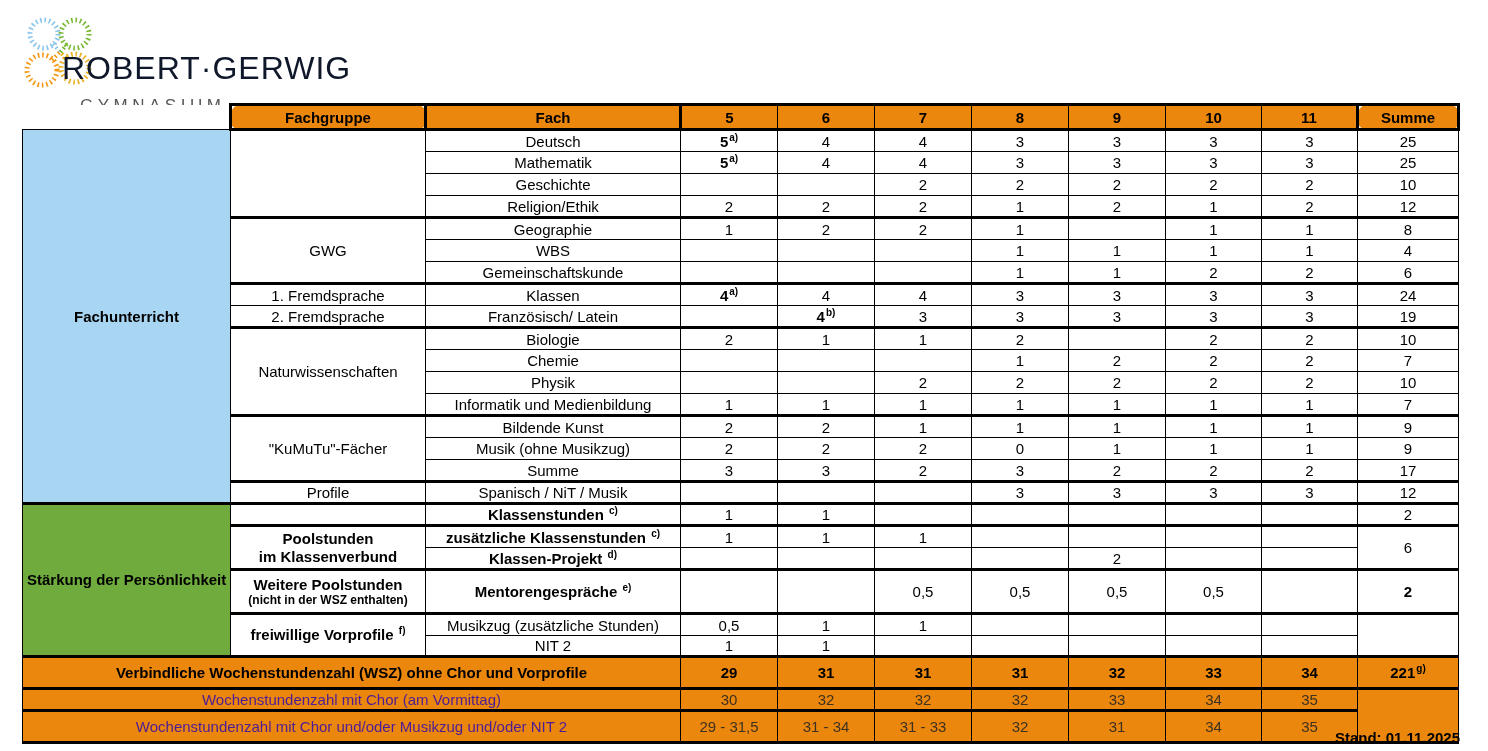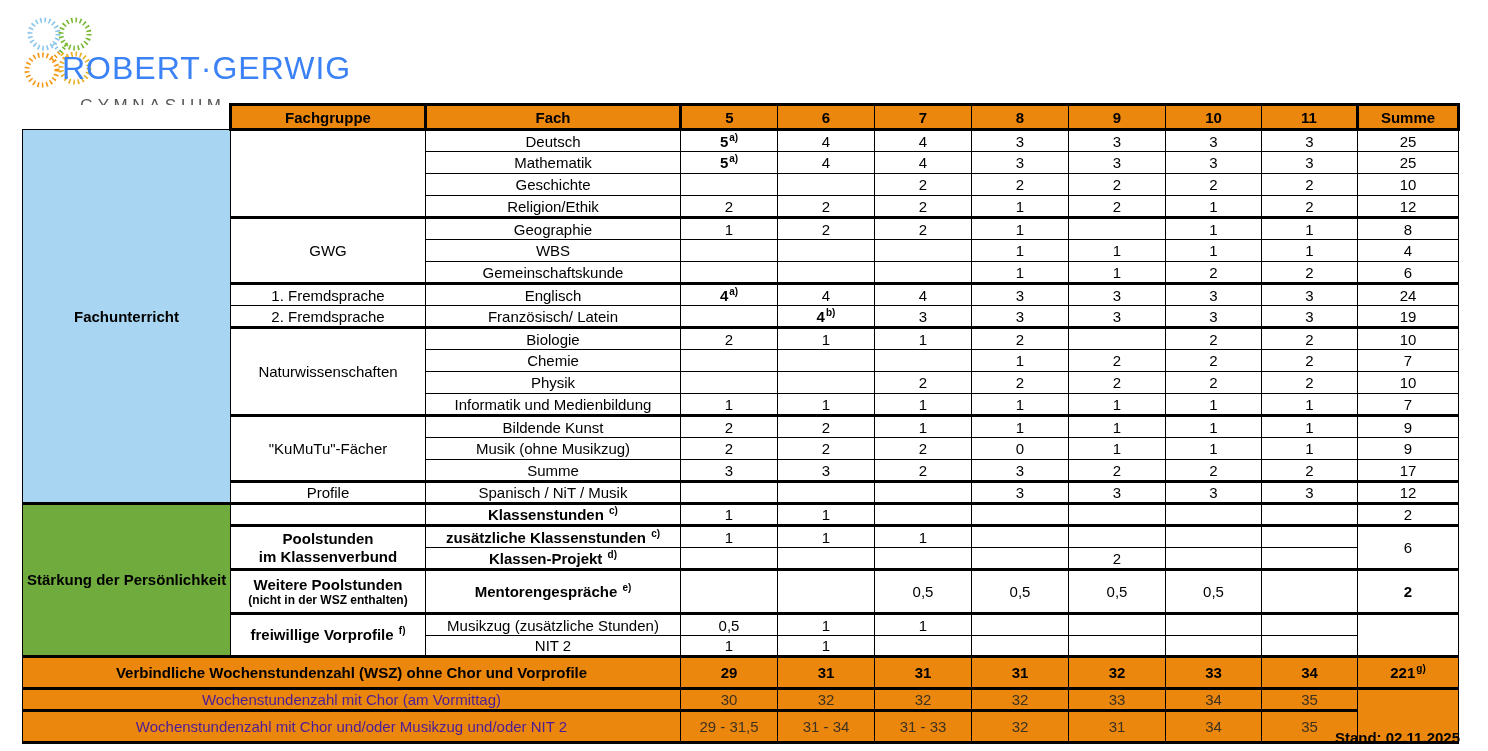--- a/index.html
+++ b/index.html
@@ -1,40 +1,40 @@
 <!DOCTYPE html>
 <html><head>
 <meta charset="utf-8">
 <style>
   html,body{margin:0;padding:0;background:#fff;}
   .sheet{position:relative;width:1488px;height:751px;background:#fff;overflow:hidden;
          font-family:"Liberation Sans",sans-serif;color:#000;}
   
   .logo-loops{position:absolute;left:20px;top:12px;}
   .logo-name{position:absolute;left:62px;top:50px;font-size:32px;font-weight:400;
-             color:#3b82f6;letter-spacing:1px;white-space:nowrap;}
+             color:#0f172a;letter-spacing:1px;white-space:nowrap;}
   .logo-sub{position:absolute;left:80px;top:96px;font-size:17px;font-weight:400;
             color:#57585a;letter-spacing:4.5px;white-space:nowrap;}
   
   .title{position:absolute;left:466px;top:56px;width:996px;text-align:center;
          font-size:25px;font-weight:700;text-decoration:underline;
          text-decoration-thickness:2px;text-underline-offset:5px;white-space:nowrap;}
   
   .stand{position:absolute;right:28px;top:729px;font-size:15px;font-weight:600;}
   
   .twrap{position:absolute;left:22px;top:103px;}
   table.tbl{border-collapse:collapse;table-layout:fixed;width:1436px;}
   .tbl td{border:1.5px solid #000;padding:0 4px;text-align:center;vertical-align:middle;
           font-size:15px;overflow:hidden;white-space:nowrap;}
   .h25{height:25px}.h22{height:22px}.h44{height:44px}.h21{height:21px}.h23{height:32px}
   .none{border:none !important;background:#fff;}
   .hdr{background:#EC870E;font-weight:700;font-size:17px;}
   .bt{border-top-width:3px !important;}
   .bb{border-bottom-width:3px !important;}
-  .bl{border-left-width:3px !important;}
+  .bl{border-left-width:3px !important;border-radius:9px;}
   .br{border-right-width:3px !important;}
   .fg{border-left-width:3px;border-right-width:3px;}
   .fach{border-right-width:3px;}
   .sm{border-left-width:3px;border-right-width:3px;}
   .bold{font-weight:700;}
   .fachb{font-weight:700;border-right-width:3px;}
   .fgb{font-weight:700;border-left-width:3px;border-right-width:3px;line-height:1.15;}
   .small2{display:block;font-size:12px;font-weight:700;line-height:1.05;}
   .line1{display:block;line-height:1.2;}
   .area-blue{background:#A8D6F2;font-size:27px;font-weight:700;
@@ -174,21 +174,21 @@
       <td></td>
       <td></td>
       <td>1</td>
       <td>1</td>
       <td>2</td>
       <td>2</td>
       <td class="sm">6</td>
     </tr>
     <tr class="h22">
       <td class="fg bt">1. Fremdsprache</td>
-      <td class="fach bt">Englisch</td>
+      <td class="fach bt">Klassen</td>
       <td class="bold bt"><span>4</span><sup>a)</sup></td>
       <td class="bt">4</td>
       <td class="bt">4</td>
       <td class="bt">3</td>
       <td class="bt">3</td>
       <td class="bt">3</td>
       <td class="bt">3</td>
       <td class="sm bt">24</td>
     </tr>
     <tr class="h22">
@@ -400,15 +400,15 @@
       <td class="ov2 bt bb">31 - 33</td>
       <td class="ov2 bt bb">32</td>
       <td class="ov2 bt bb">31</td>
       <td class="ov2 bt bb">34</td>
       <td class="ov2 bt bb">35</td>
     </tr>
   </tbody>
       </table>
   </div>
 
-  <div class="stand">Stand: 02.11.2025</div>
+  <div class="stand">Stand: 01.11.2025</div>
 
 </div>
 
 </body></html>

